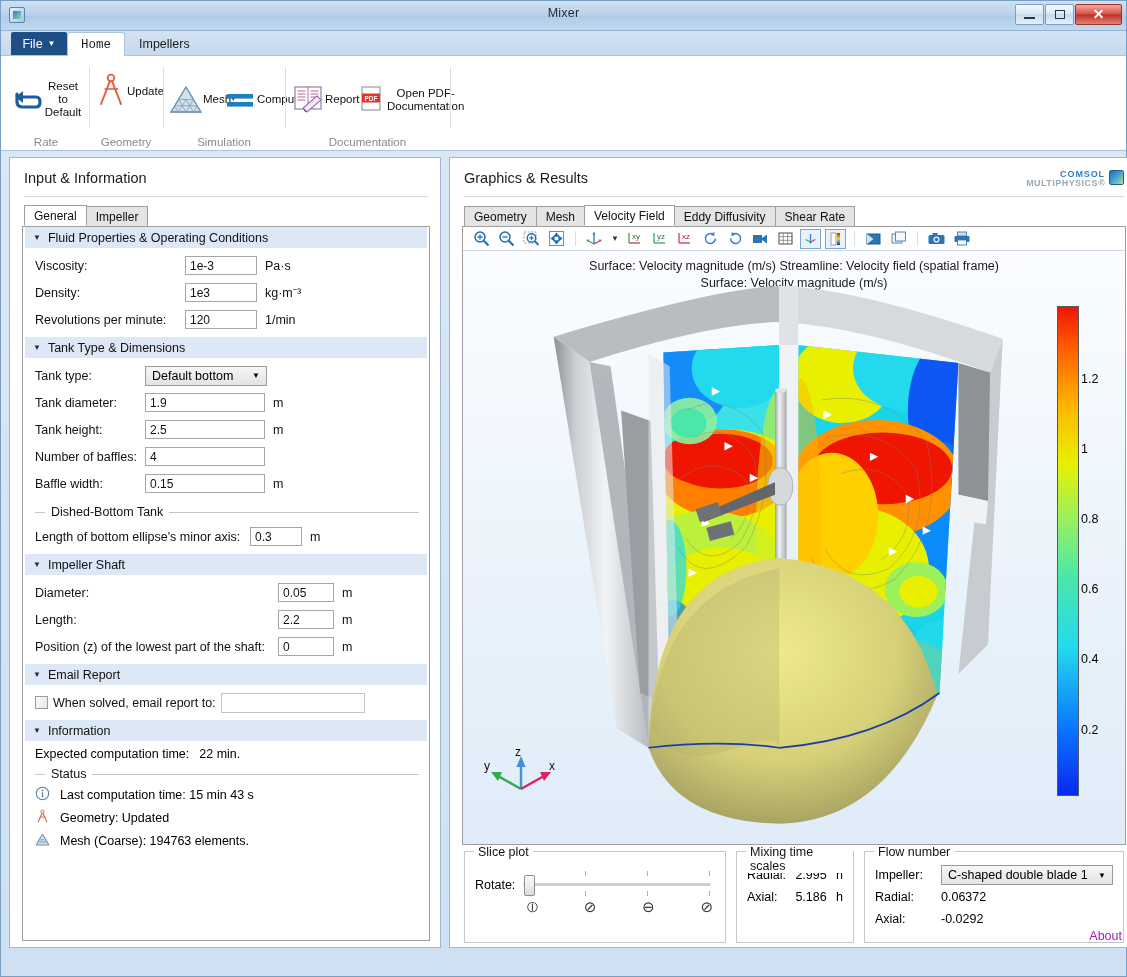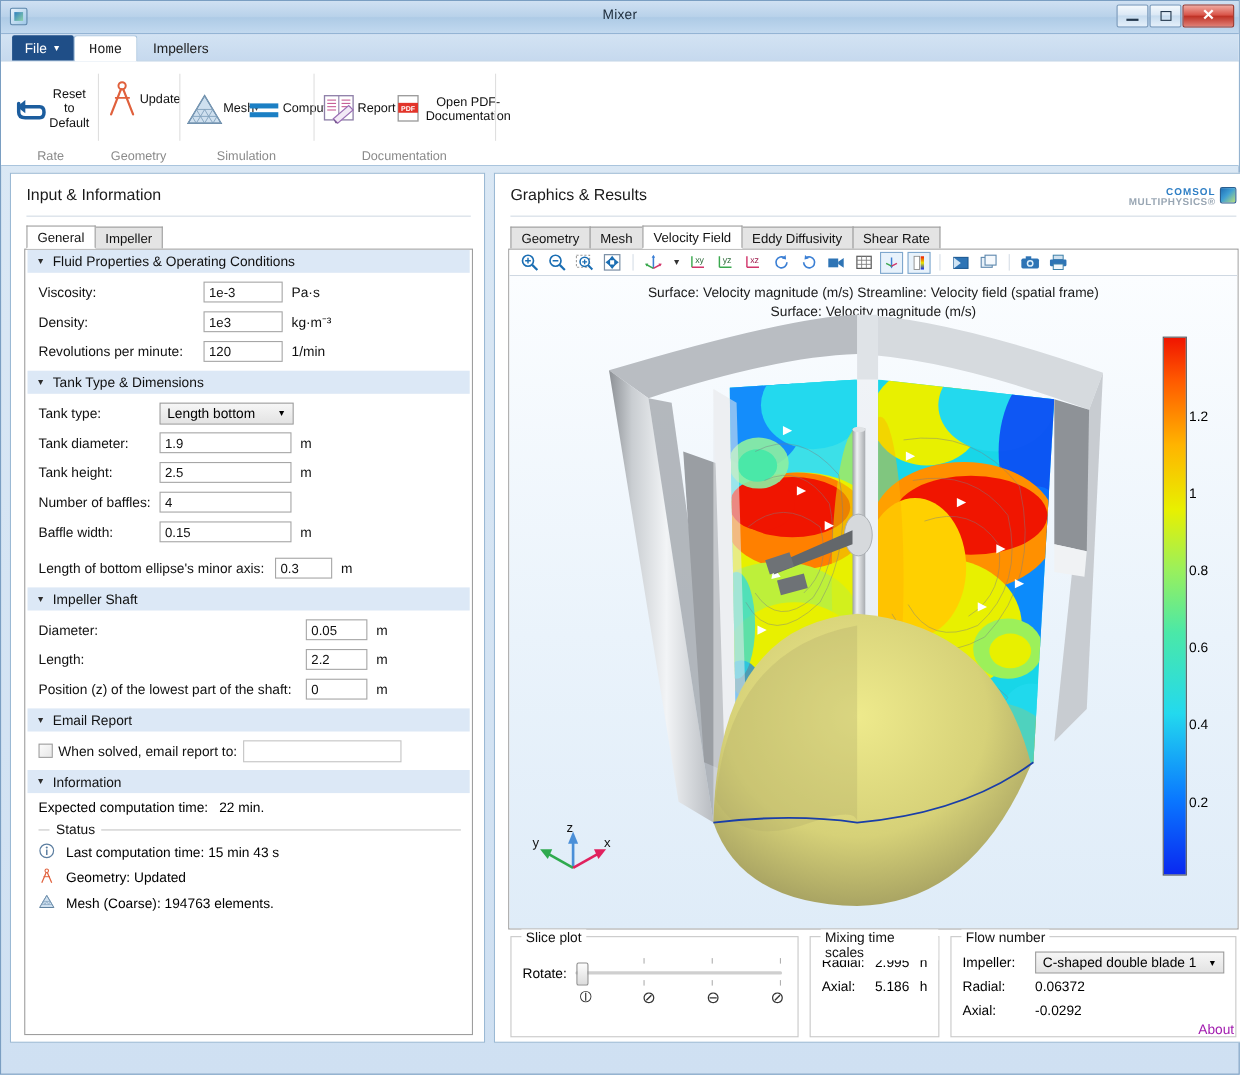--- a/index.html
+++ b/index.html
@@ -374,21 +374,21 @@
         </div>
 
         <div class="section-head">
           <span class="tri">▼</span>
           <span>Tank Type &amp; Dimensions</span>
         </div>
         <div class="rowset">
           <div class="frow">
             <div class="flabel" style="width:110px;">Tank type:</div>
             <div class="fselect" style="width:122px;">
-              <span>Length bottom</span>
+              <span>Default bottom</span>
               <span class="cv">▼</span>
             </div>
           </div>
           <div class="frow">
             <div class="flabel" style="width:110px;">Tank diameter:</div>
             <div class="finput" style="width:120px;">1.9</div>
             <div class="funit">m</div>
           </div>
           <div class="frow">
             <div class="flabel" style="width:110px;">Tank height:</div>
@@ -399,20 +399,23 @@
             <div class="flabel" style="width:110px;">Number of baffles:</div>
             <div class="finput" style="width:120px;">4</div>
           </div>
           <div class="frow">
             <div class="flabel" style="width:110px;">Baffle width:</div>
             <div class="finput" style="width:120px;">0.15</div>
             <div class="funit">m</div>
           </div>
         </div>
 
+        <div class="grouprule">
+          <span>Dished-Bottom Tank</span>
+        </div>
         <div class="rowset" style="padding-top:2px;">
           <div class="frow">
             <div class="flabel" style="width:215px;">Length of bottom ellipse's minor axis:</div>
             <div class="finput" style="width:52px;">0.3</div>
             <div class="funit">m</div>
           </div>
         </div>
 
         <div class="section-head">
           <span class="tri">▼</span>

